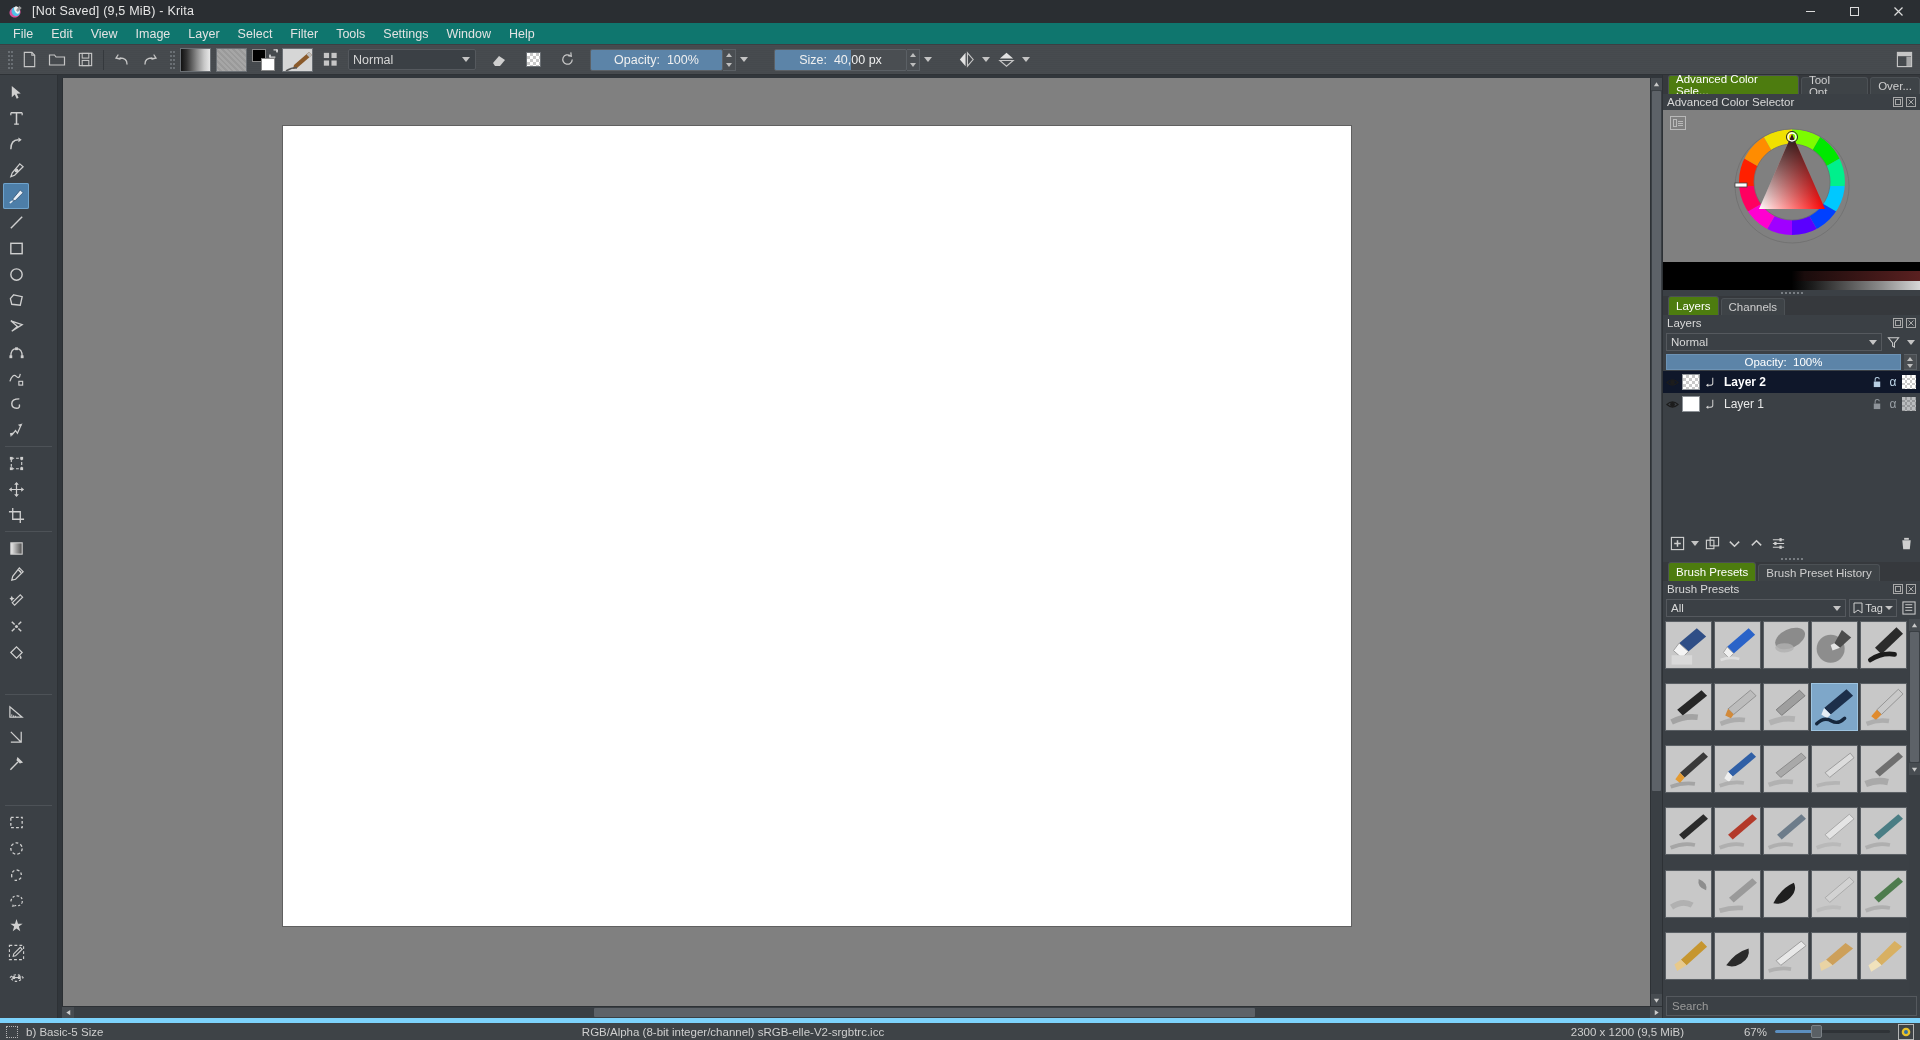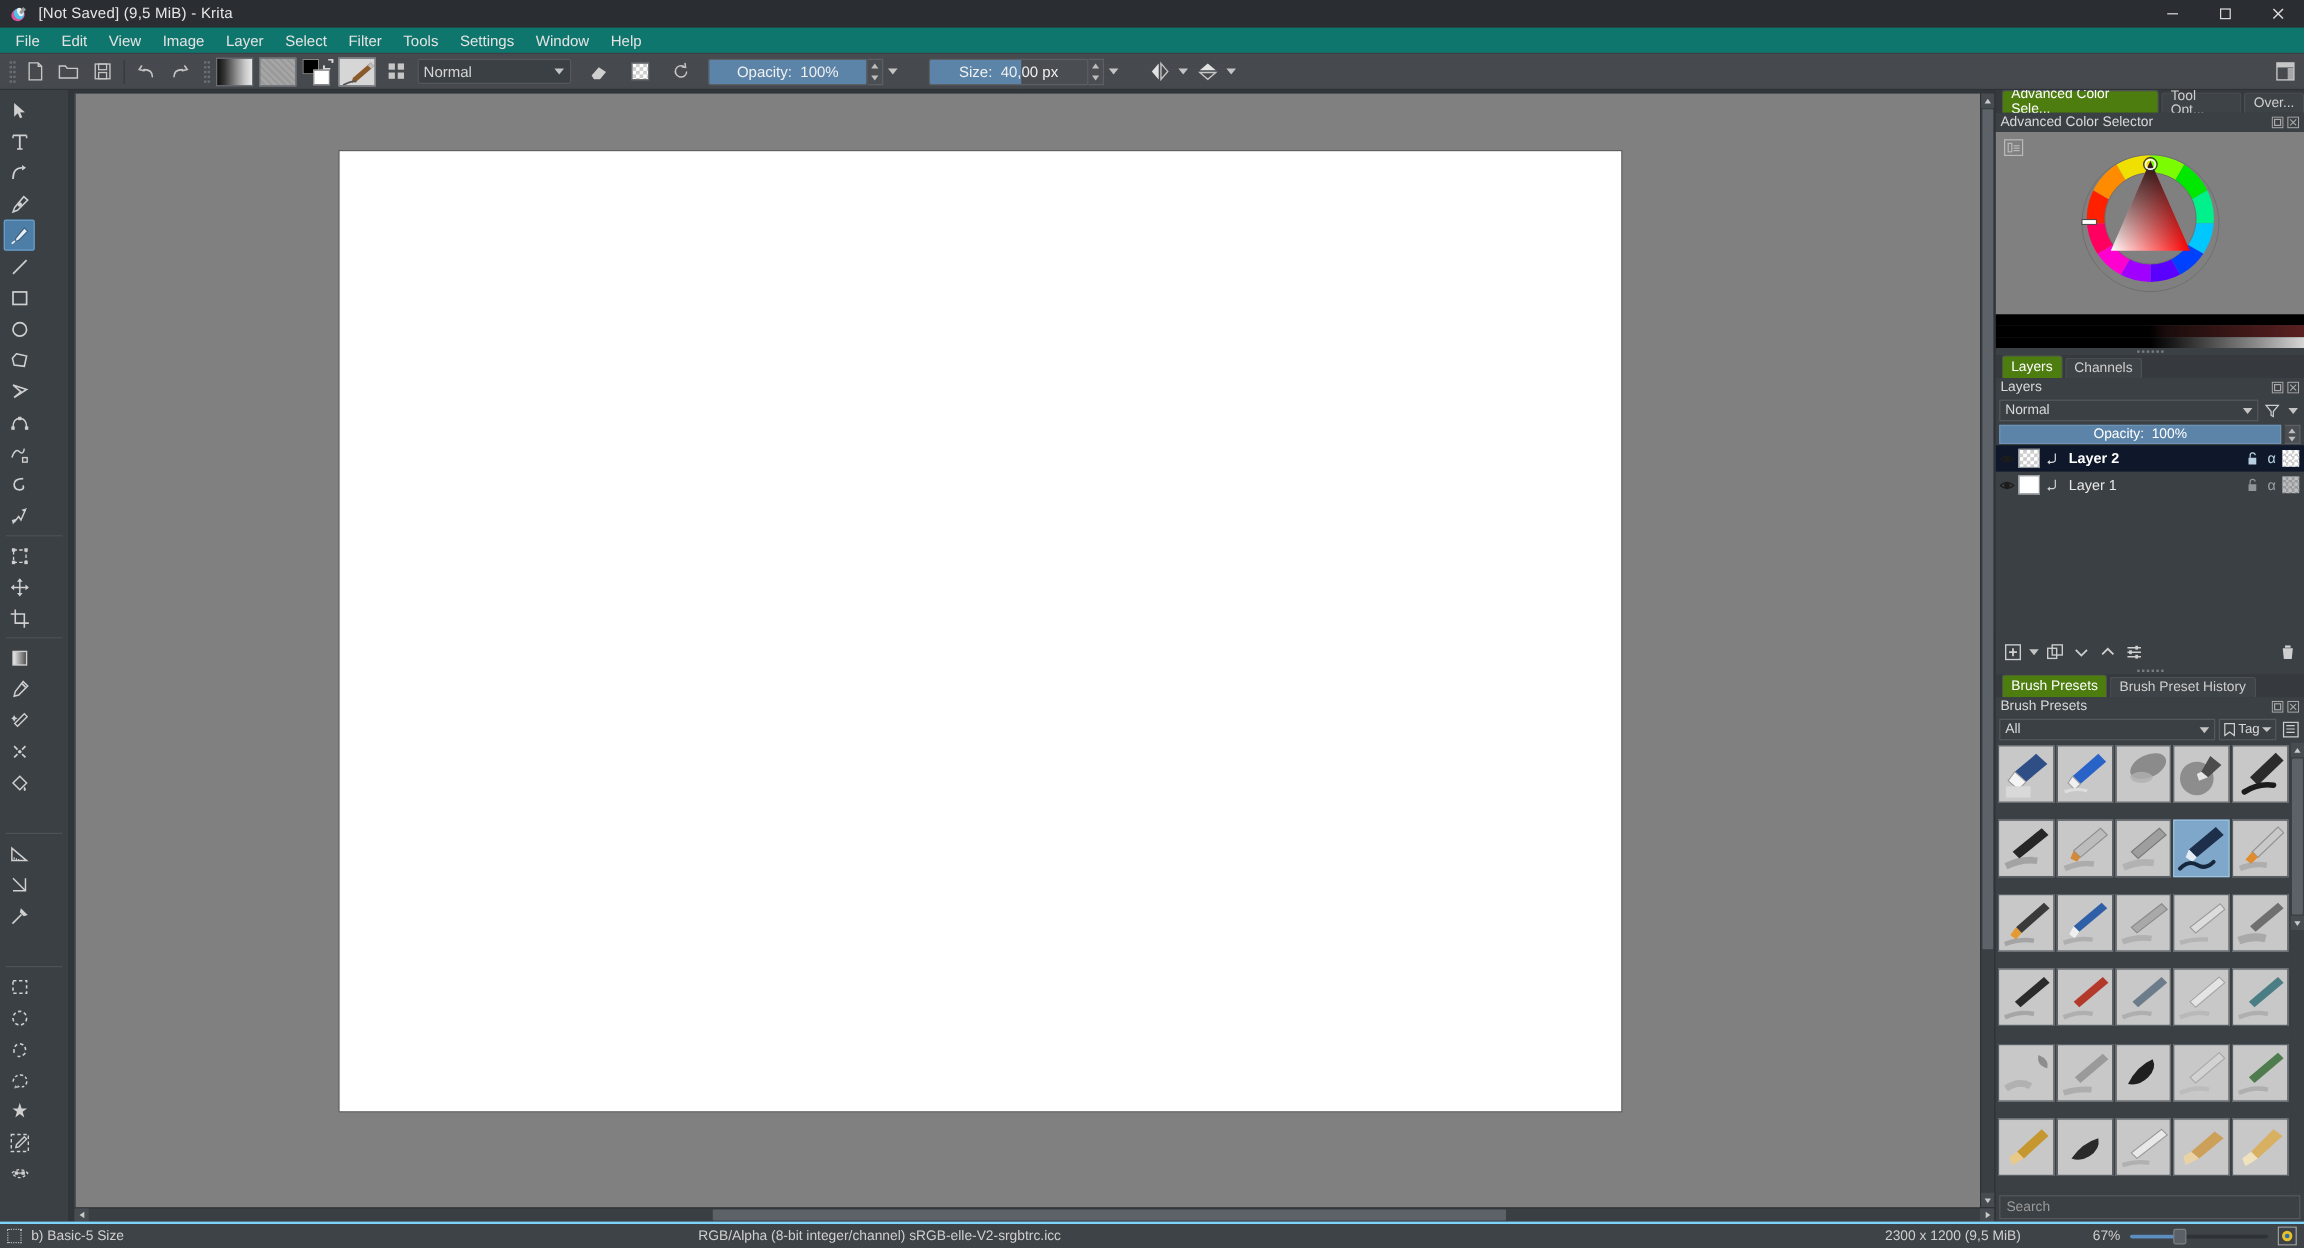--- a/index.html
+++ b/index.html
@@ -161,21 +161,21 @@
   .bp-cell.selected{ background:#7ea7c9; border-color:#9ec4e0;}
   .bp-scroll{ width:11px; background:#3a3f44; }
   .search-box{
     height:20px; background:#3b4045; border:1px solid #55595e; margin:2px 3px;
     display:flex; align-items:center; padding:0 5px; font-size:11.5px; color:#9a9a9a;
   }
 
   
   .statusbar{
     height:22px; flex:0 0 22px; background:#3e4347; display:flex; align-items:center;
-    border-top:2px solid #7dd3fc; font-size:11.5px; color:#cfcfcf; padding:0 6px; gap:8px;
+    border-top:5px solid #7dd3fc; font-size:11.5px; color:#cfcfcf; padding:0 6px; gap:8px;
   }
   .sb-sel-ic{ width:12px;height:12px; border:1px dotted #b4b4b4;}
   .sb-zoomslider{ width:115px; height:12px; position:relative; display:flex; align-items:center;}
   .sb-track{ position:absolute; left:0; right:0; height:3px; background:#2f3337; border-radius:2px;}
   .sb-prog{ position:absolute; left:0; height:3px; background:#5c8fc0; border-radius:2px;}
   .sb-knob{ position:absolute; width:11px; height:13px; background:#5a6065; border:1px solid #7b8186; border-radius:2px;}
   svg{ display:block; }
 </style>
 </head>
 <body>

